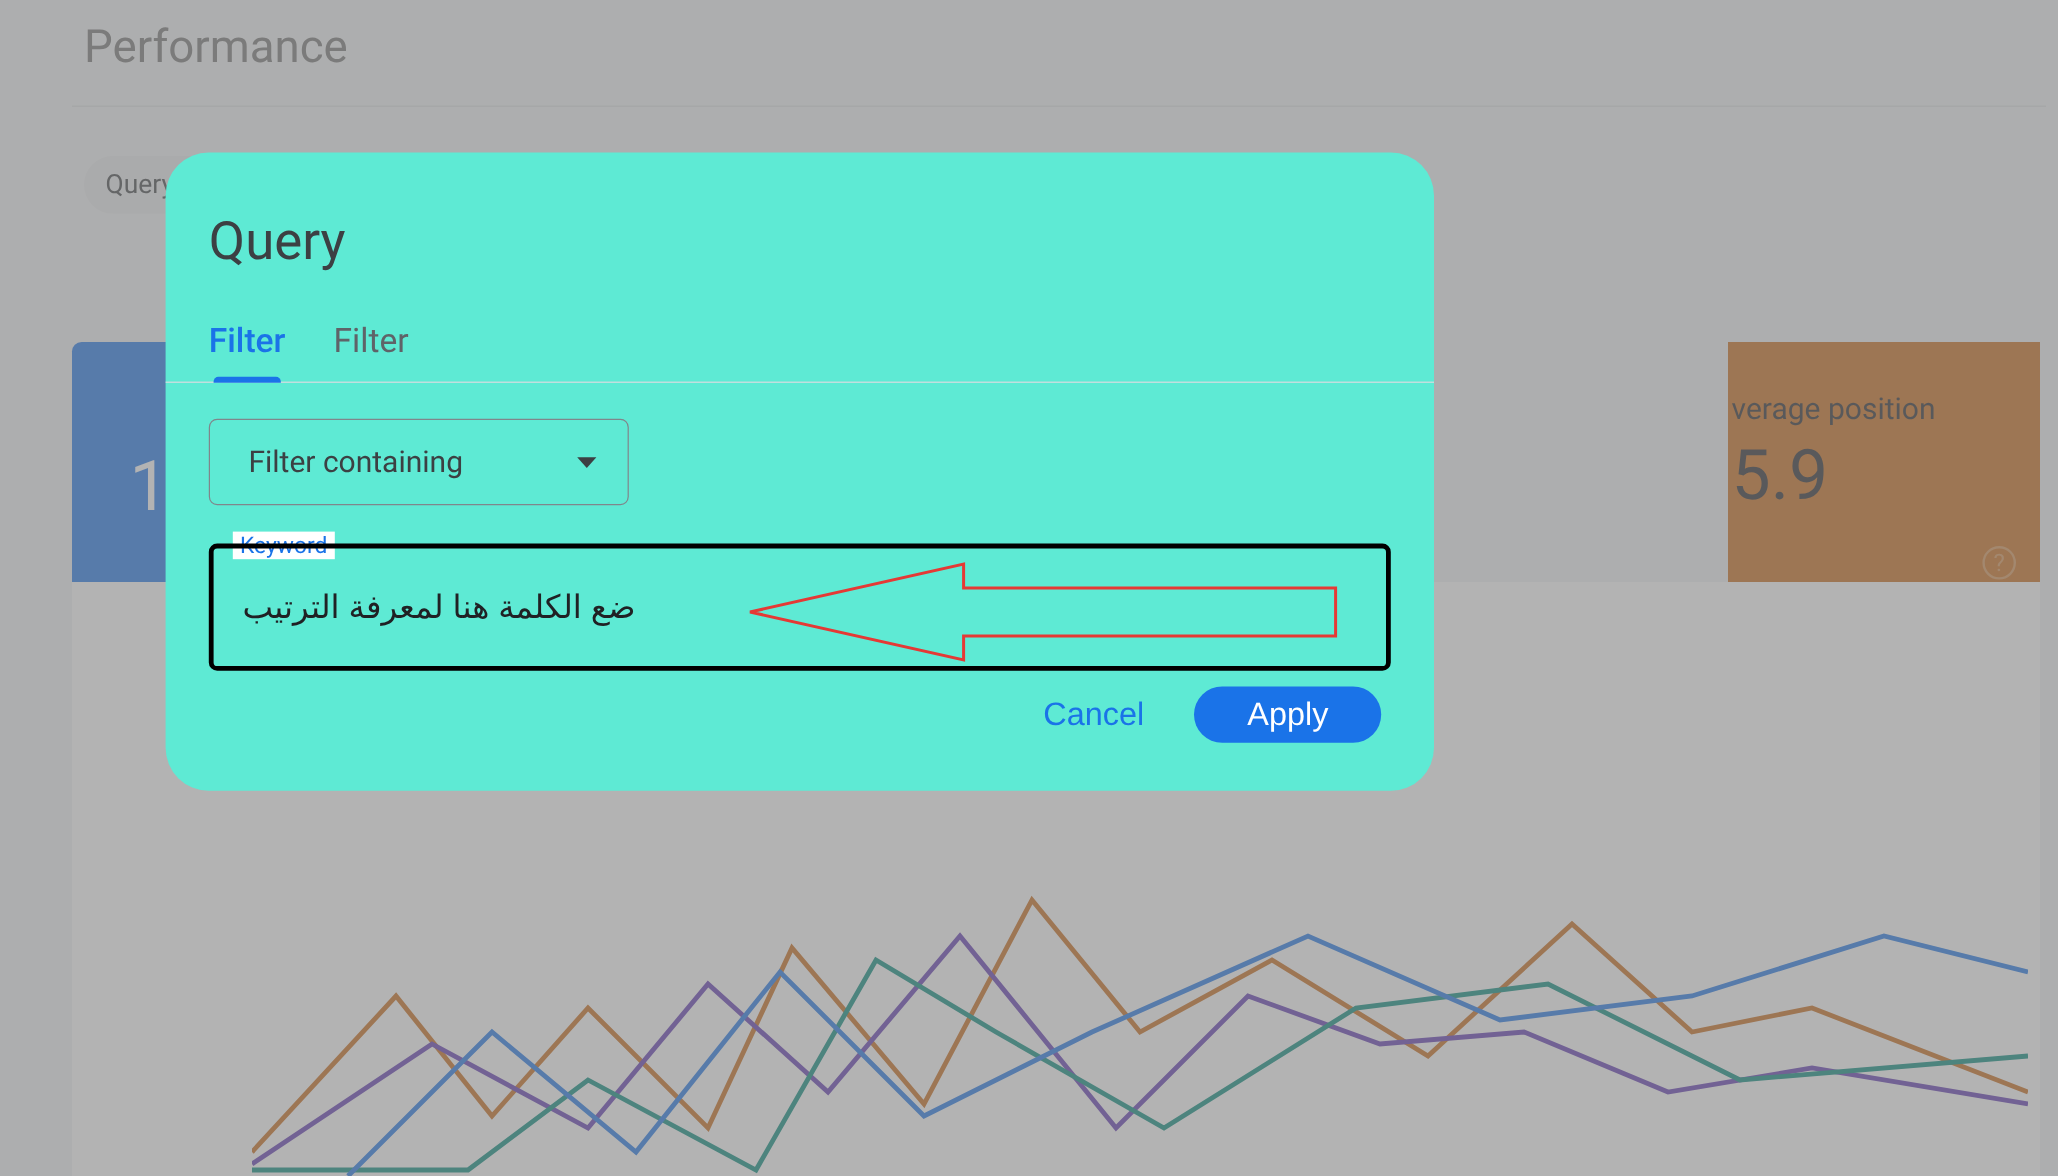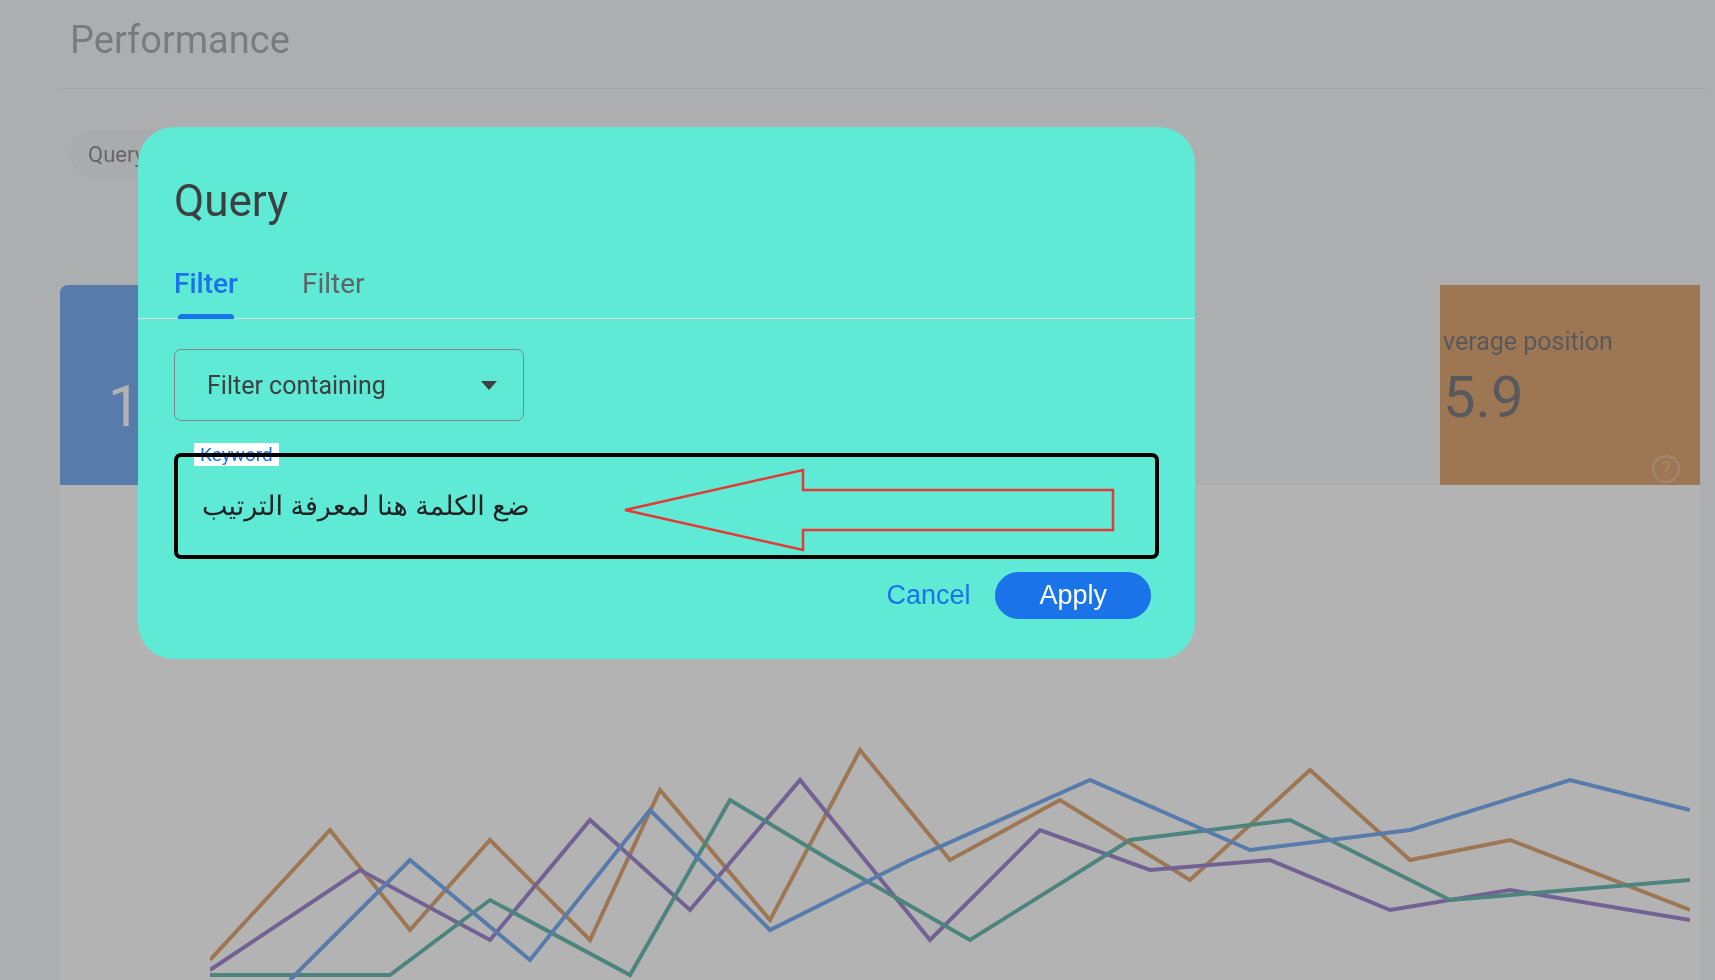--- a/index.html
+++ b/index.html
@@ -167,21 +167,21 @@
       font-size: 44px;
       font-weight: 400;
       color: #3c4043;
       padding-left: 36px;
       margin-bottom: 40px;
     }
     .tabs {
       display: flex;
       border-bottom: 1px solid #dadce0;
       padding-left: 36px;
-      gap: 64px;
+      gap: 40px;
     }
     .tab {
       font-size: 28px;
       color: #5f6368;
       padding-bottom: 18px;
       cursor: pointer;
       position: relative;
     }
     .tab.active {
       color: #1a73e8;
@@ -254,21 +254,21 @@
       left: 445px;
       z-index: 1;
       pointer-events: none;
     }
     .dialog-actions {
       position: absolute;
       bottom: 40px;
       right: 44px;
       display: flex;
       align-items: center;
-      gap: 25px;
+      gap: 42px;
     }
     .btn-cancel {
       font-size: 27px;
       color: #1a73e8;
       font-weight: 500;
       cursor: pointer;
       background: none;
       border: none;
     }
     .btn-apply {

